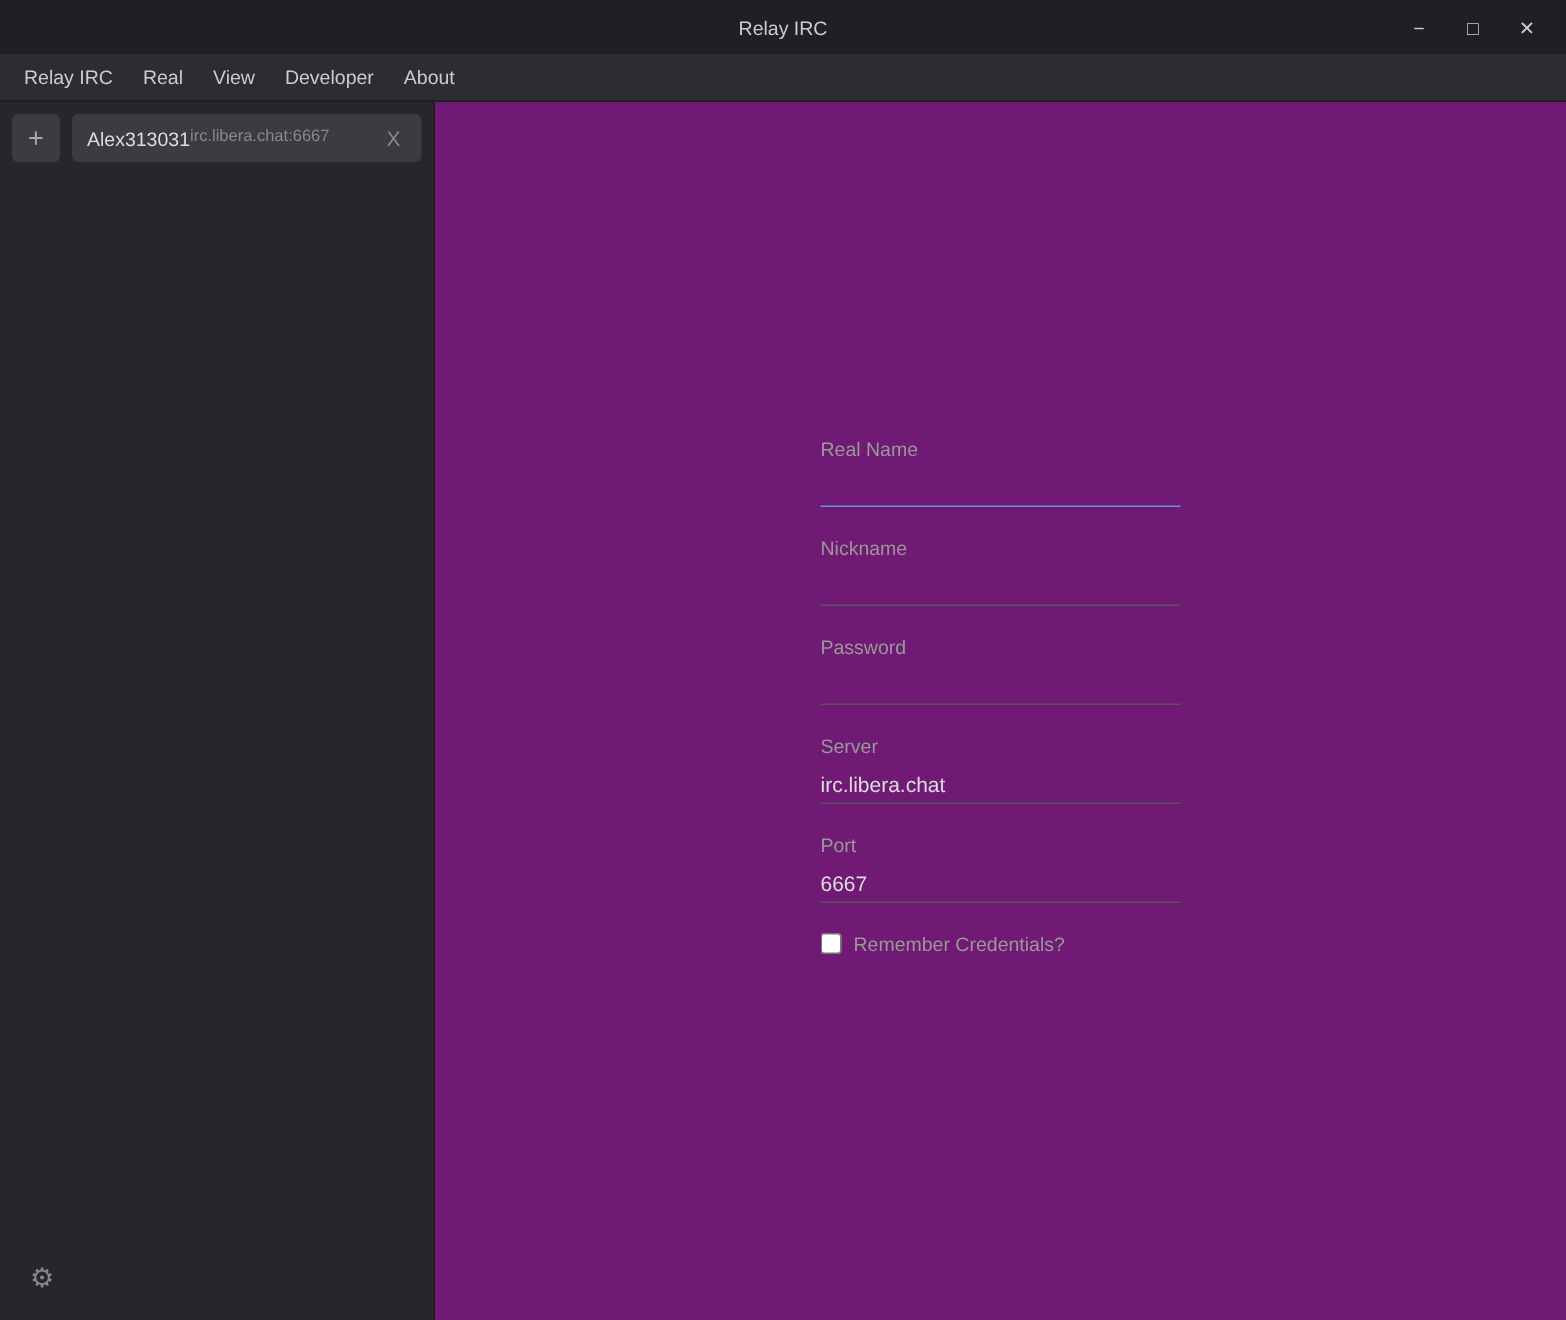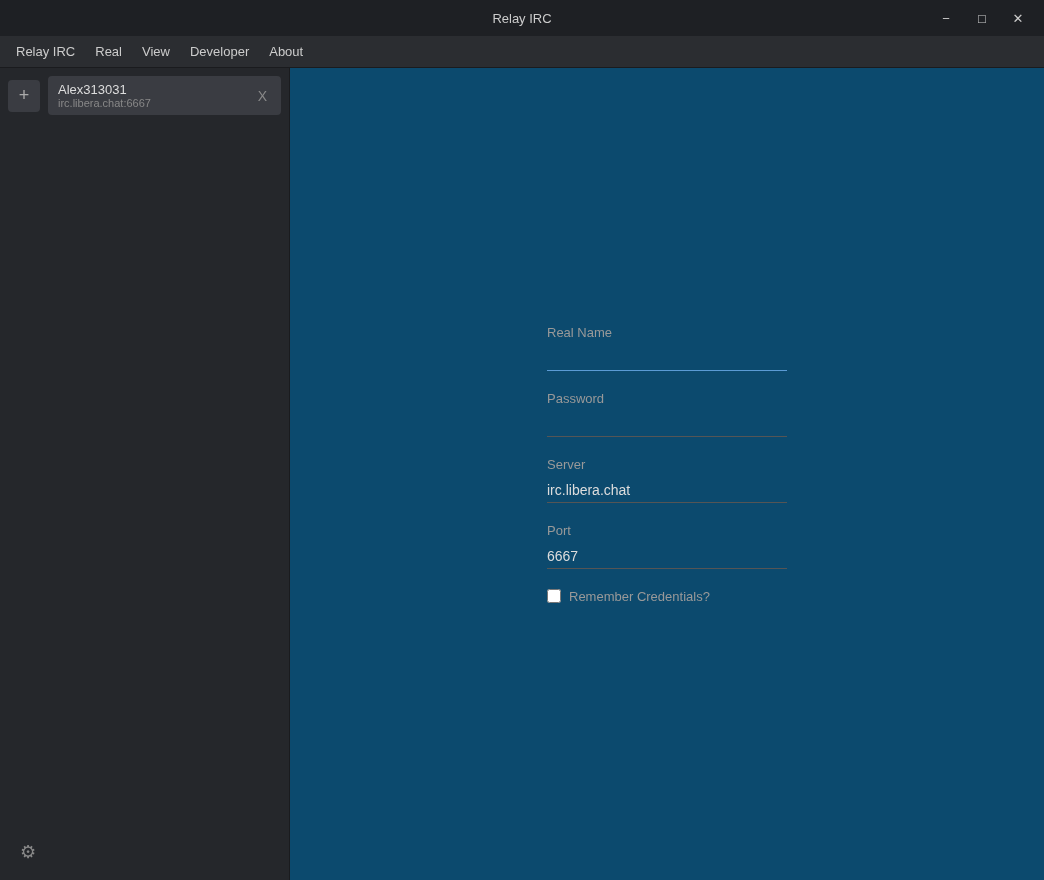--- a/index.html
+++ b/index.html
@@ -124,21 +124,21 @@
       border-radius: 4px;
       padding: 6px 10px;
       display: flex;
       align-items: center;
       justify-content: space-between;
       cursor: pointer;
     }
 
     .connection-info {
       display: flex;
-      flex-direction: column;
+      flex-direction: row;
     }
 
     .connection-name {
       font-size: 13px;
       color: #ddd;
       font-weight: 500;
     }
 
     .connection-server {
       font-size: 11px;
@@ -168,21 +168,21 @@
       cursor: pointer;
       display: flex;
       align-items: center;
       justify-content: center;
       border-radius: 4px;
     }
 
     
     .content-area {
       flex: 1;
-      background: #0c4a6e;
+      background: #701a75;
       display: flex;
       align-items: center;
       justify-content: center;
     }
 
     
     .login-form {
       width: 240px;
       display: flex;
       flex-direction: column;
@@ -289,20 +289,24 @@
   </div>
 
   <div class="content-area">
     <div class="login-form">
 
       <div class="form-group">
         <label class="form-label">Real Name</label>
         <input class="form-input active-input" type="text" value="" style="">
       </div>
 
+      <div class="form-group">
+        <label class="form-label">Nickname</label>
+        <input class="form-input" type="text" value="" style="">
+      </div>
 
       <div class="form-group">
         <label class="form-label">Password</label>
         <input class="form-input" type="password" value="" style="">
       </div>
 
       <div class="form-group">
         <label class="form-label">Server</label>
         <input class="form-input" type="text" value="irc.libera.chat" style="">
       </div>

